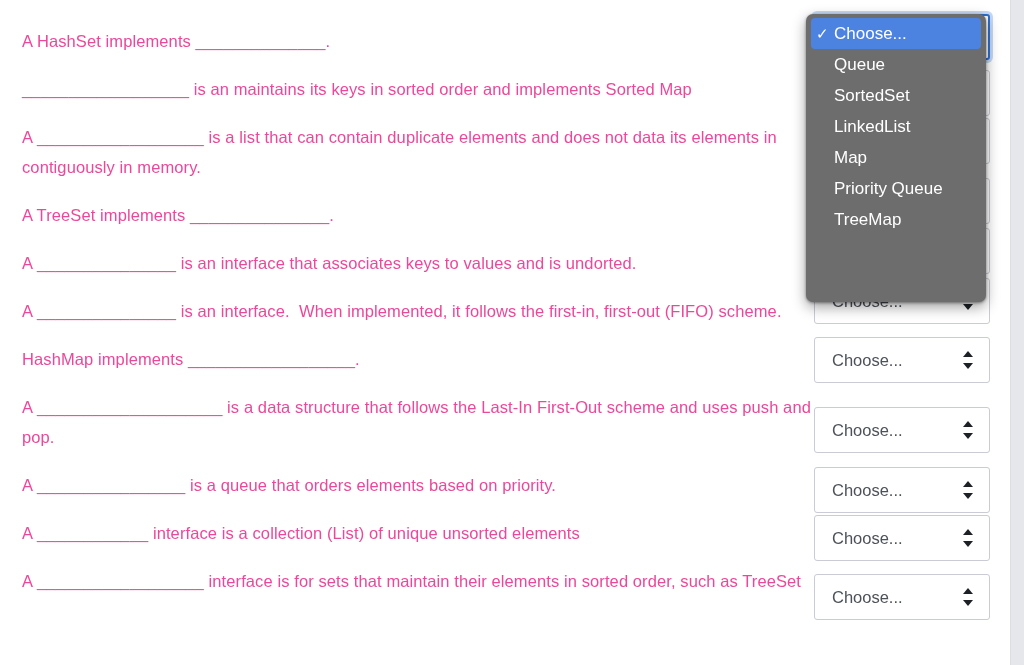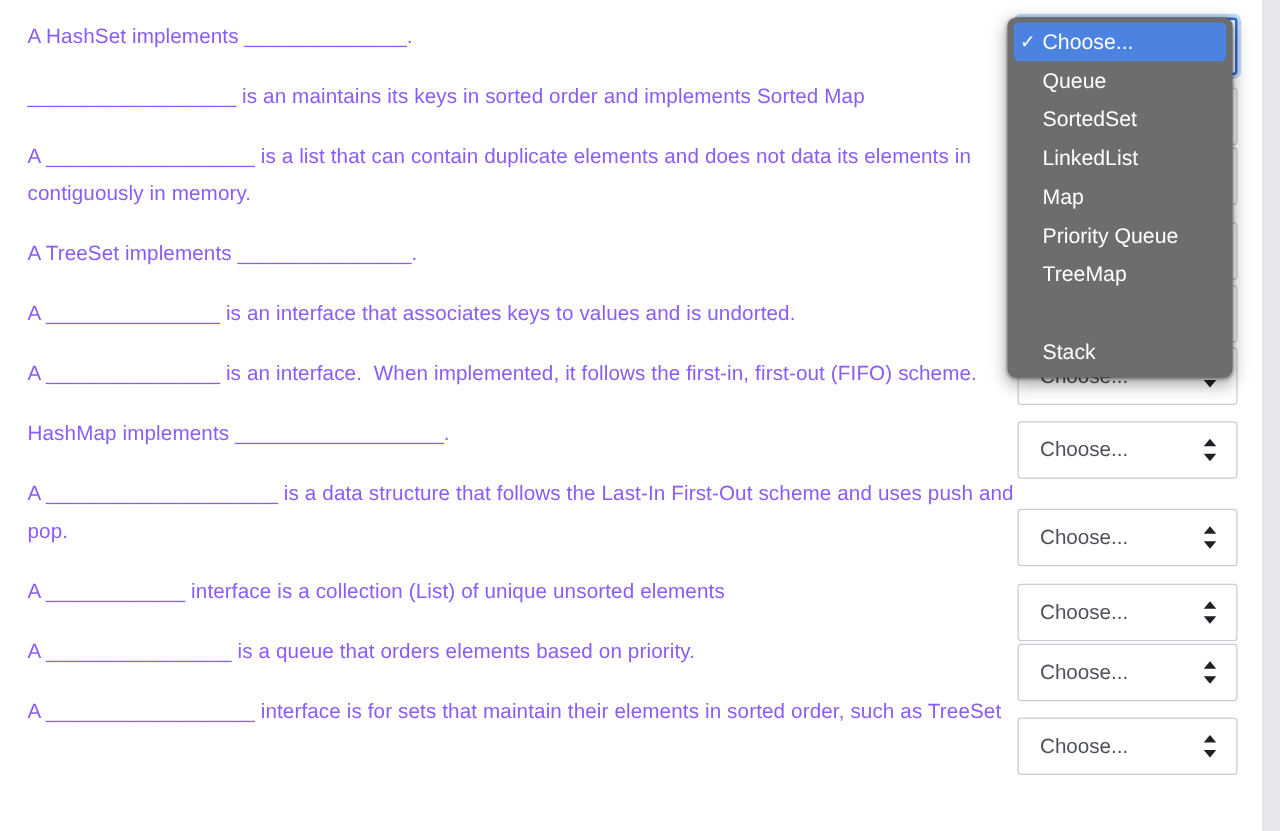--- a/index.html
+++ b/index.html
@@ -38,23 +38,23 @@
   
   .questions {
     position: absolute;
     top: 14px;
     left: 22px;
     width: 790px;
   }
   .q-line {
     font-size: 16.5px;
     line-height: 30px;
-    color: #8b5cf6;
+    color: #ec4899;
     letter-spacing: 0.1px;
-    margin: 0 0 18px 0;
+    margin: 12px 0 18px 0;
     white-space: pre-wrap;
   }
   .q-line:last-child { margin-bottom: 0; }
 
   
   .select-col {
     position: absolute;
     top: 0;
     left: 814px;
     width: 178px;
@@ -157,22 +157,22 @@
 
   <div class="questions">
     <p class="q-line">A HashSet implements ______________.</p>
     <p class="q-line">__________________ is an maintains its keys in sorted order and implements Sorted Map</p>
     <p class="q-line">A __________________ is a list that can contain duplicate elements and does not data its elements in contiguously in memory.</p>
     <p class="q-line">A TreeSet implements _______________.</p>
     <p class="q-line">A _______________ is an interface that associates keys to values and is undorted.</p>
     <p class="q-line">A _______________ is an interface.  When implemented, it follows the first-in, first-out (FIFO) scheme.</p>
     <p class="q-line">HashMap implements __________________.</p>
     <p class="q-line">A ____________________ is a data structure that follows the Last-In First-Out scheme and uses push and pop.</p>
+    <p class="q-line">A ________________ is a queue that orders elements based on priority.</p>
     <p class="q-line">A ____________ interface is a collection (List) of unique unsorted elements</p>
-    <p class="q-line">A ________________ is a queue that orders elements based on priority.</p>
     <p class="q-line">A __________________ interface is for sets that maintain their elements in sorted order, such as TreeSet</p>
   </div>
 
   <div class="select-col">
 
     <div class="select-box focused" style="top:14px;">
       <span class="select-label">Choose...</span>
       <span class="stepper-icon">
           <i class="up"></i>
           <i class="down"></i>
@@ -288,17 +288,16 @@
     </div>
     <div class="dd-item">
       <span class="dd-check blank">✓</span>
       <span class="dd-label">TreeMap</span>
     </div>
     <div class="dd-item">
       <span class="dd-check blank">✓</span>
     </div>
     <div class="dd-item">
       <span class="dd-check blank">✓</span>
-      <span class="dd-label">Stack</span>
     </div>
   </div>
 
 </div>
 
 </body></html>

